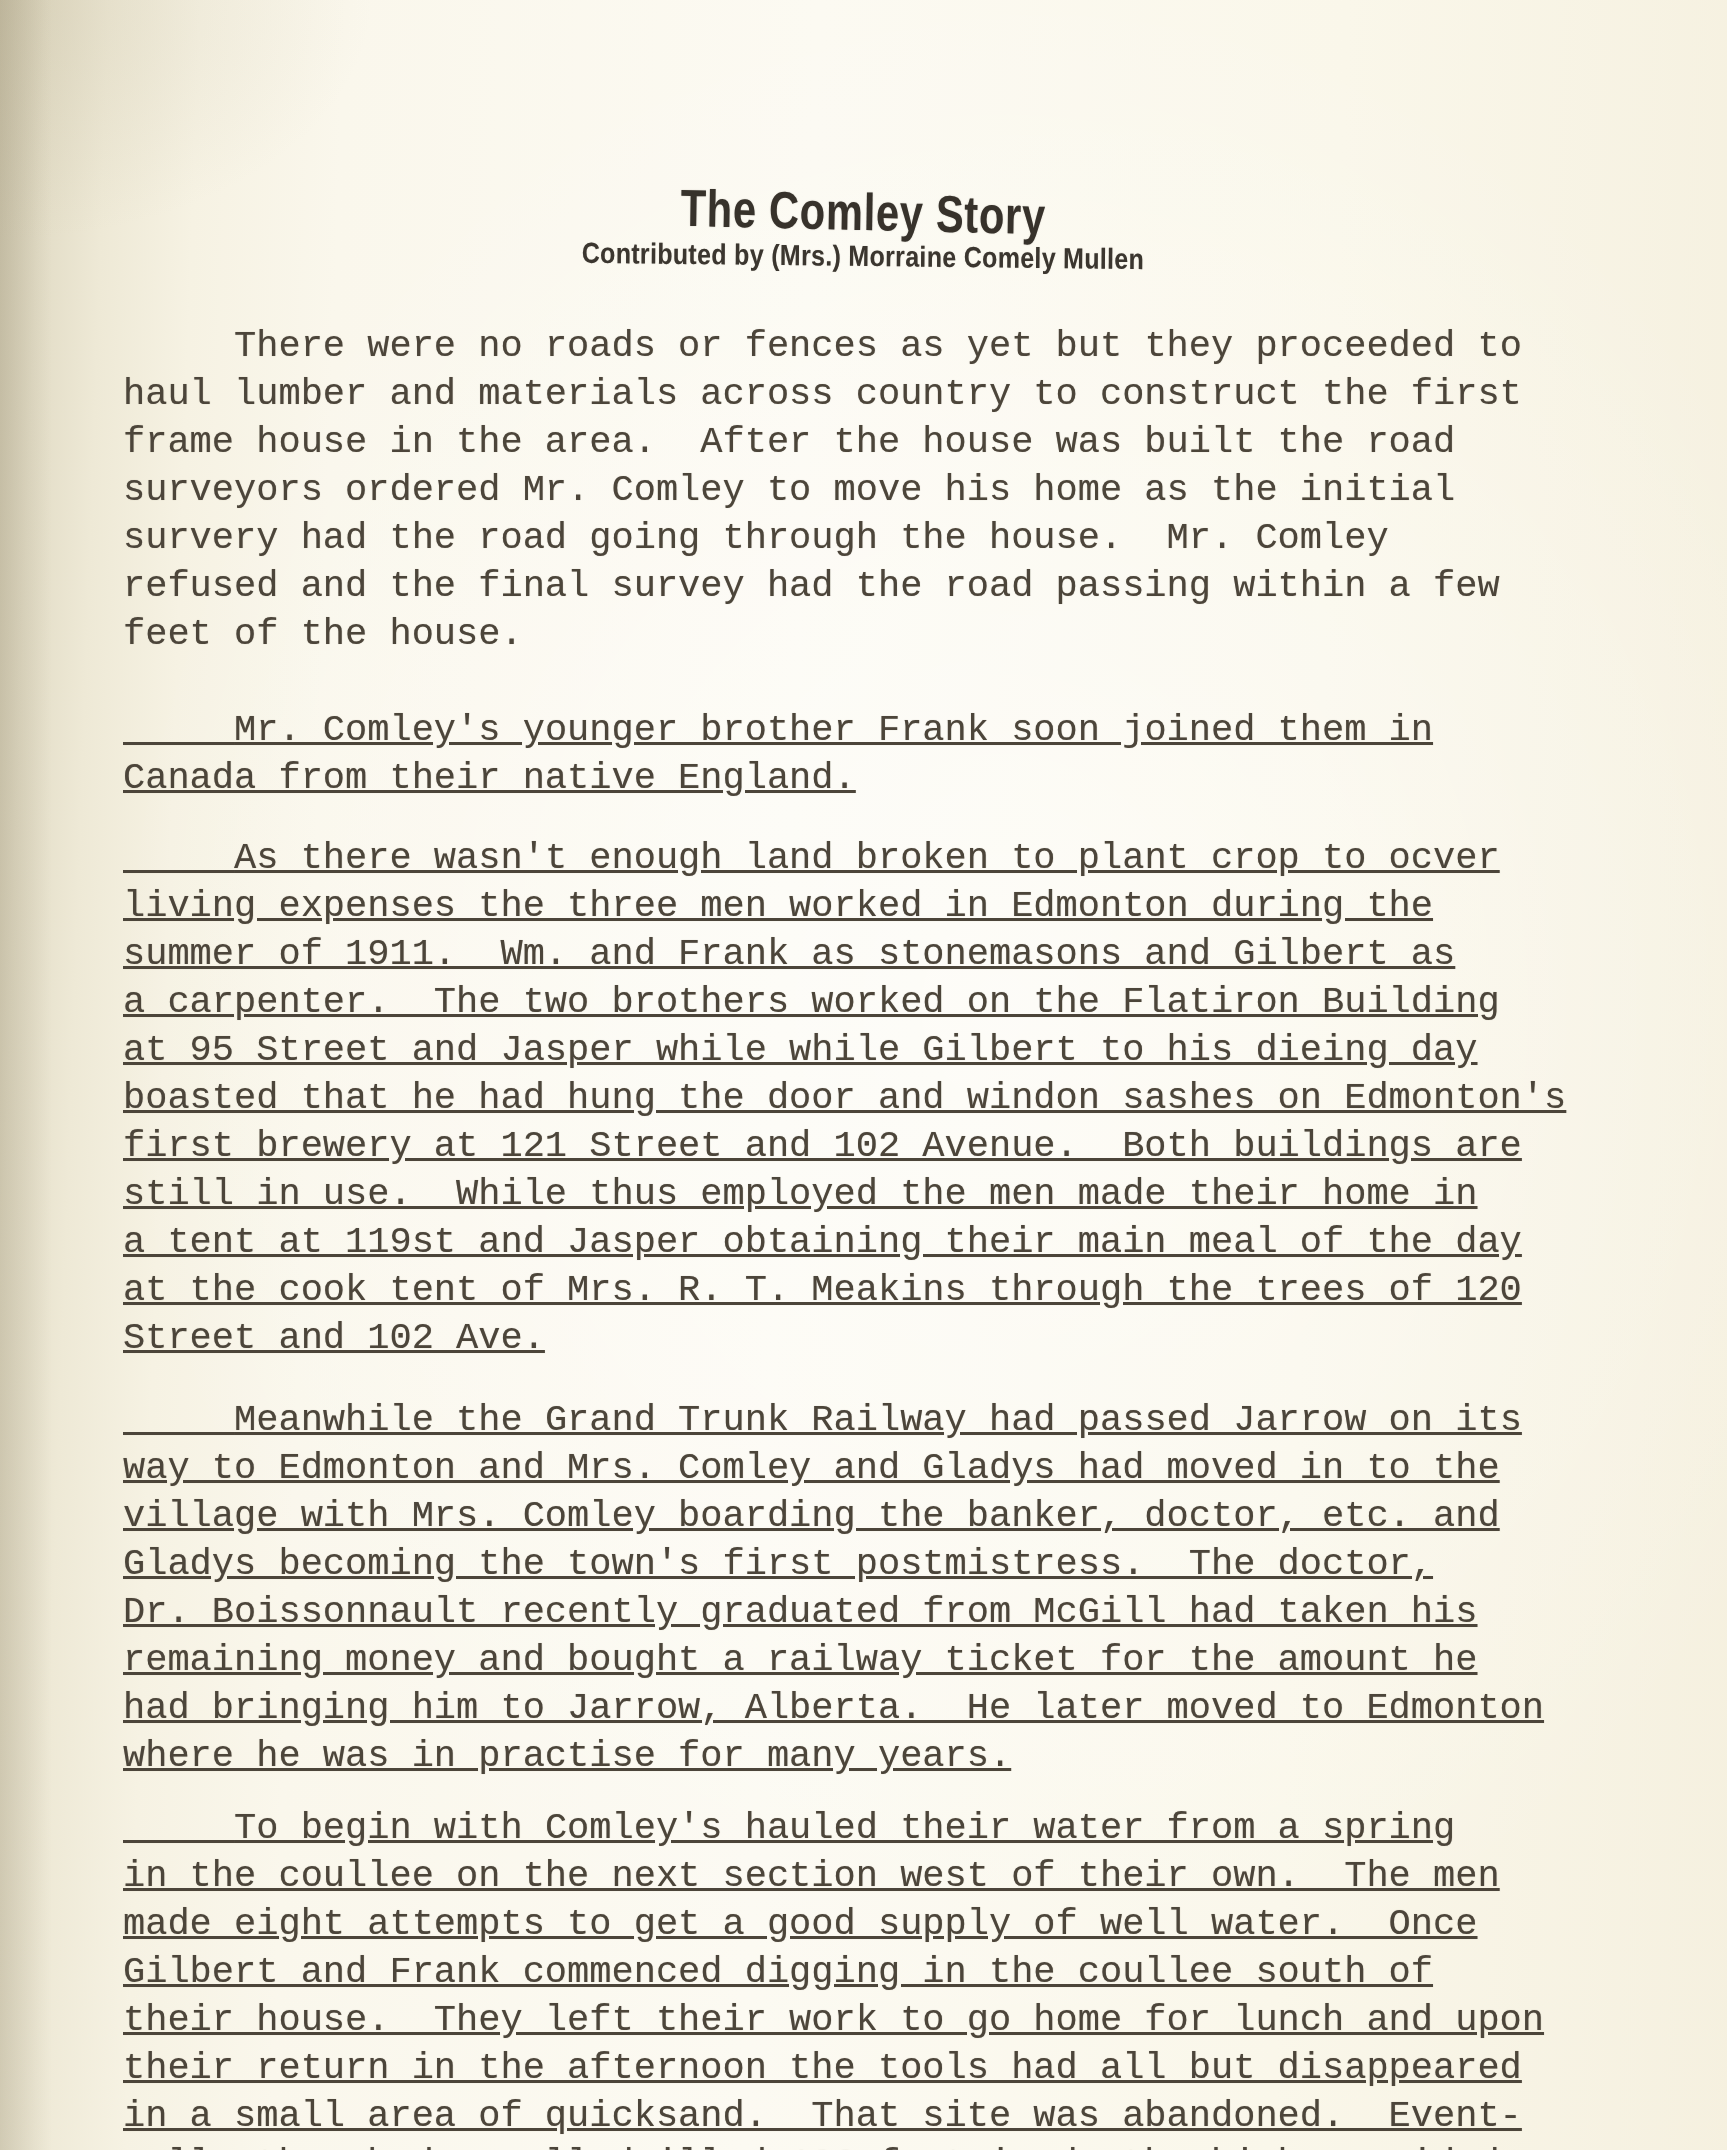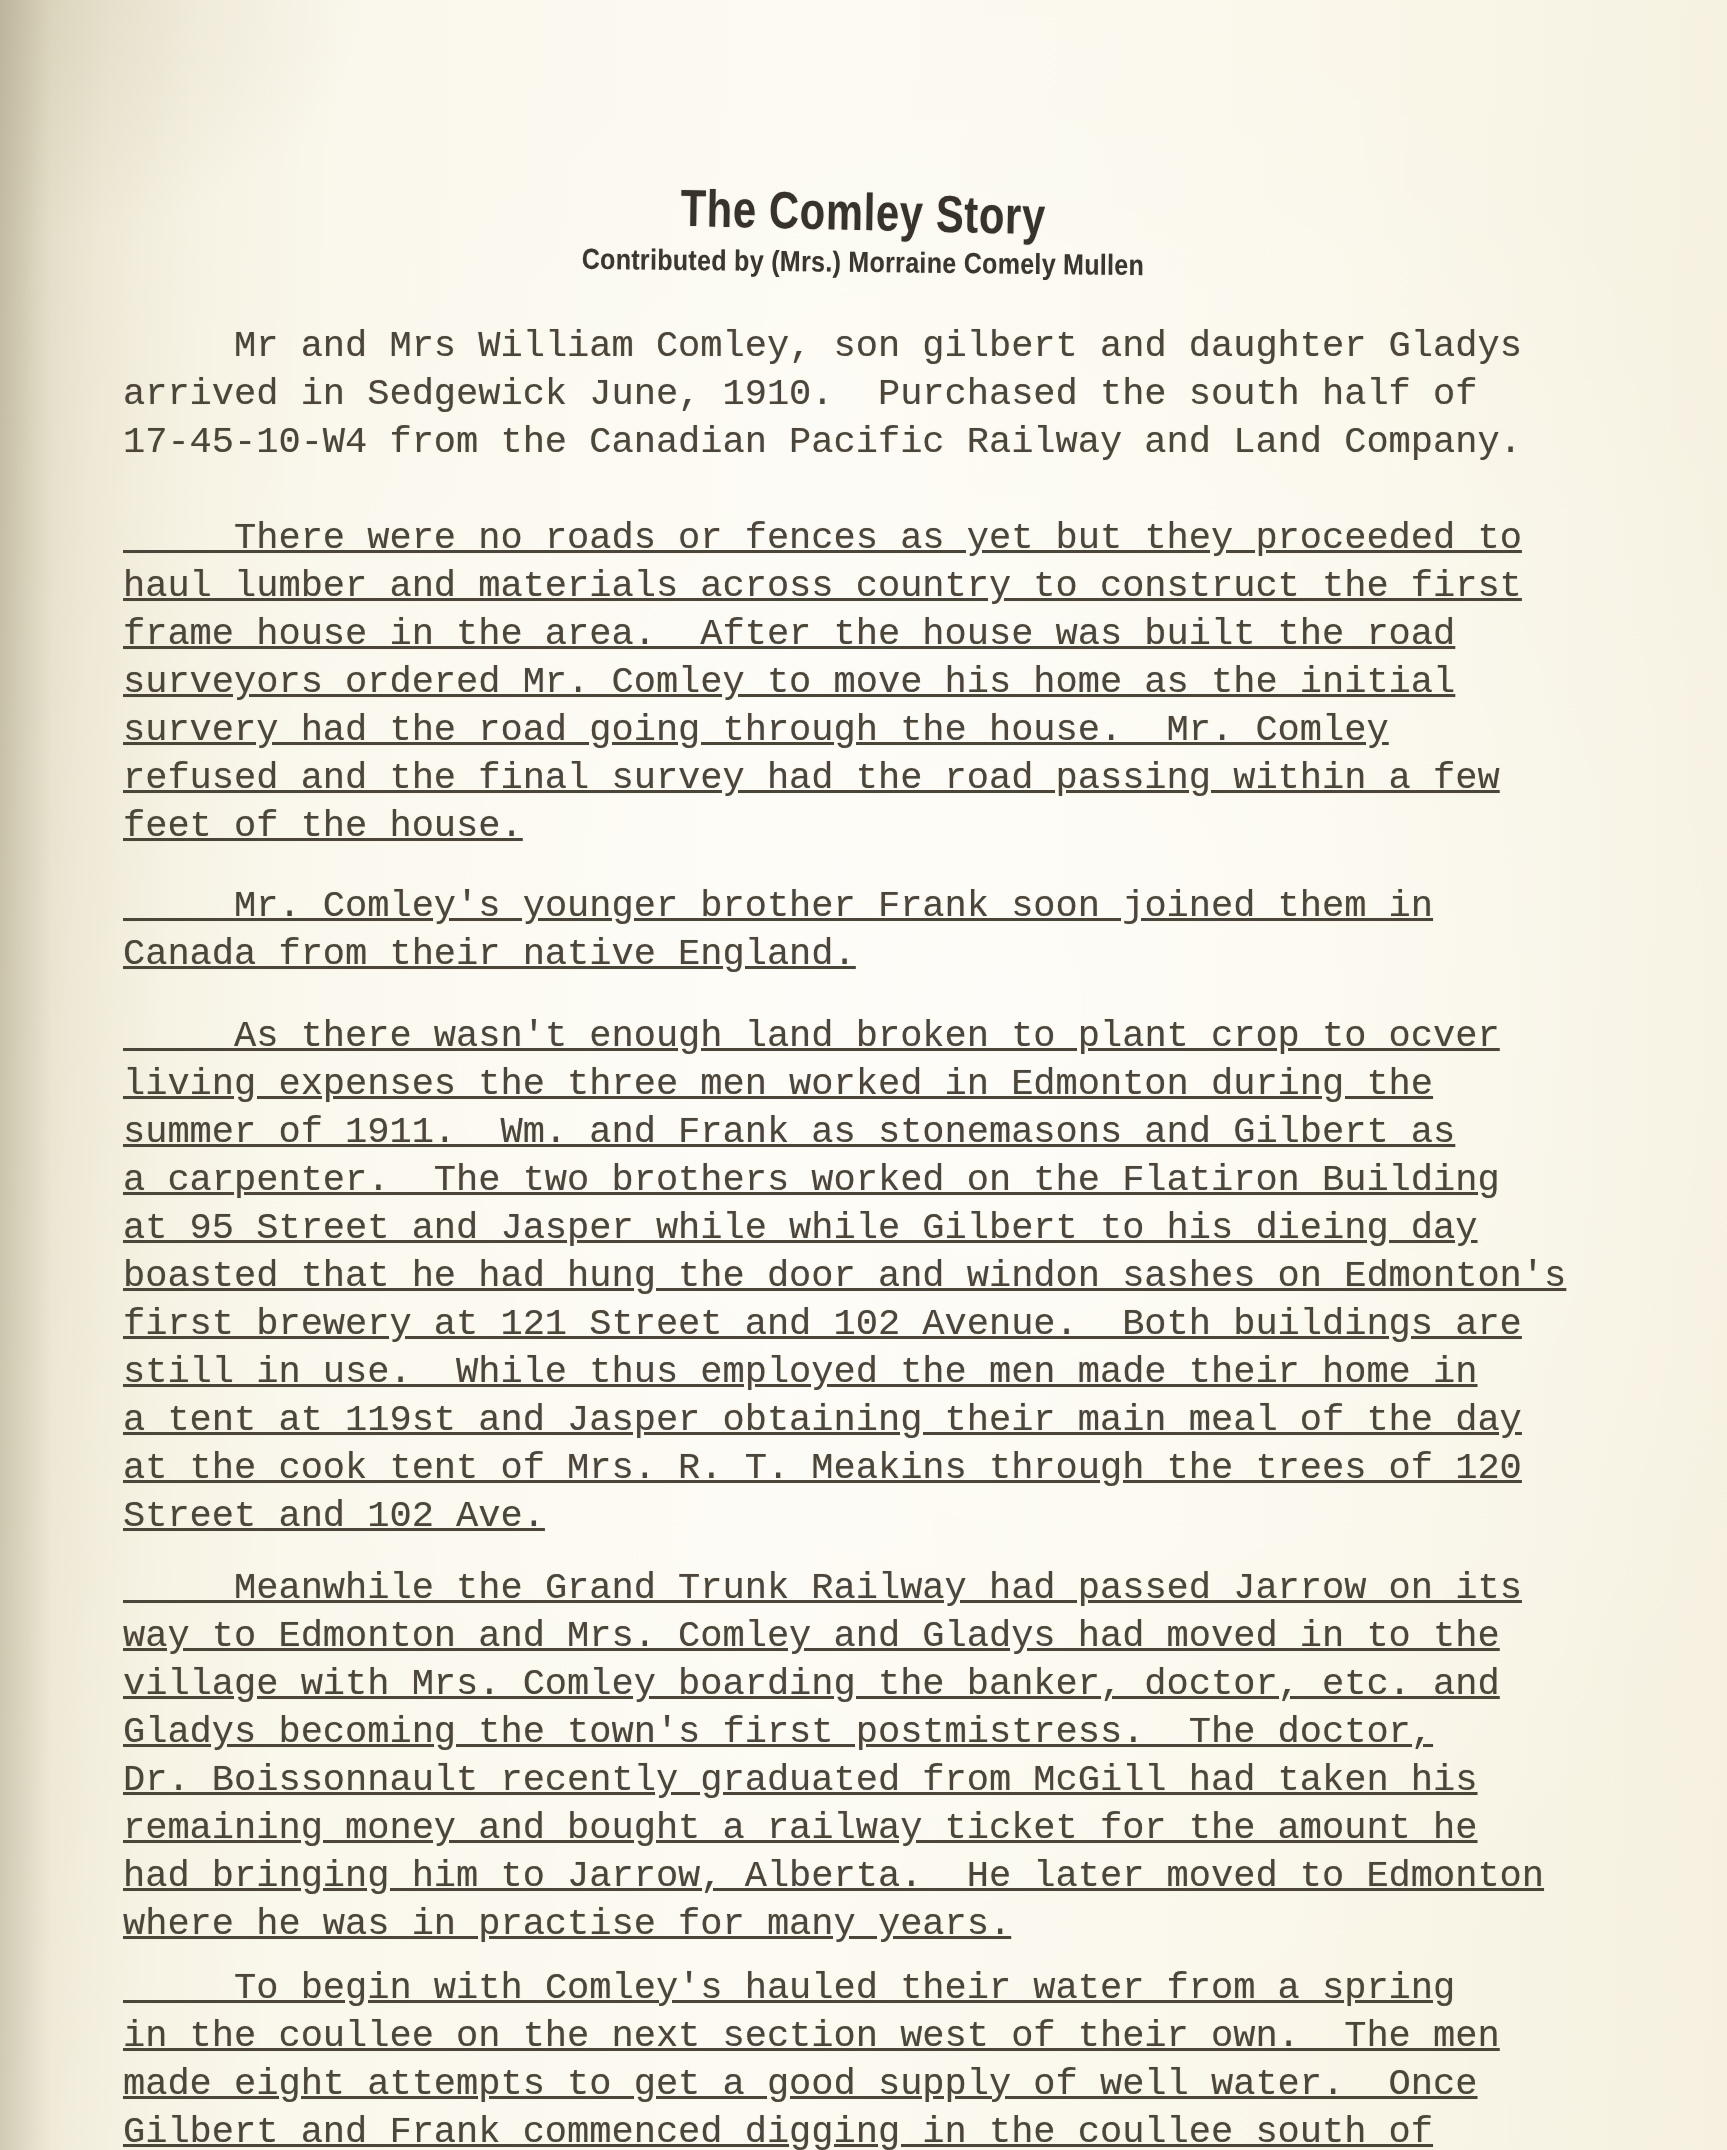--- a/index.html
+++ b/index.html
@@ -30,21 +30,21 @@
     font-weight: 700; font-size: 52px; line-height: 1;
     color: #37322b;
   }
   .title-inner {
     display: inline-block;
     transform: scaleX(0.80) rotate(1.05deg);
     letter-spacing: 0.9px;
     text-shadow: 0 0 1.3px rgba(55,50,43,0.35);
   }
   .subtitle {
-    position: absolute; top: 224px; left: 0; width: 100%;
+    position: absolute; top: 218px; left: 0; width: 100%;
     text-align: center;
     font-weight: 700; font-size: 29px; line-height: 1;
     color: #3b362f;
   }
   .subtitle-inner {
     display: inline-block;
     transform: scaleX(0.86) rotate(0.55deg);
     letter-spacing: 0.4px;
     text-shadow: 0 0 0.9px rgba(59,54,47,0.35);
   }
@@ -70,23 +70,20 @@
 
 <div class="page">
 
   <div class="gutter-shadow"></div>
 
   <h1 class="title"><span class="title-inner">The Comley Story</span></h1>
 
   <h2 class="subtitle"><span class="subtitle-inner">Contributed by (Mrs.) Morraine Comely Mullen</span></h2>
 
   <div class="body-text">
-    <p class="para">     Mr and Mrs William Comley, son gilbert and daughter Gladys
-arrived in Sedgewick June, 1910.  Purchased the south half of
-17-45-10-W4 from the Canadian Pacific Railway and Land Company.</p>
     <p class="para">     There were no roads or fences as yet but they proceeded to
 haul lumber and materials across country to construct the first
 frame house in the area.  After the house was built the road
 surveyors ordered Mr. Comley to move his home as the initial
 survery had the road going through the house.  Mr. Comley
 refused and the final survey had the road passing within a few
 feet of the house.</p>
     <p class="para">     Mr. Comley's younger brother Frank soon joined them in
 Canada from their native England.</p>
     <p class="para">     As there wasn't enough land broken to plant crop to ocver

